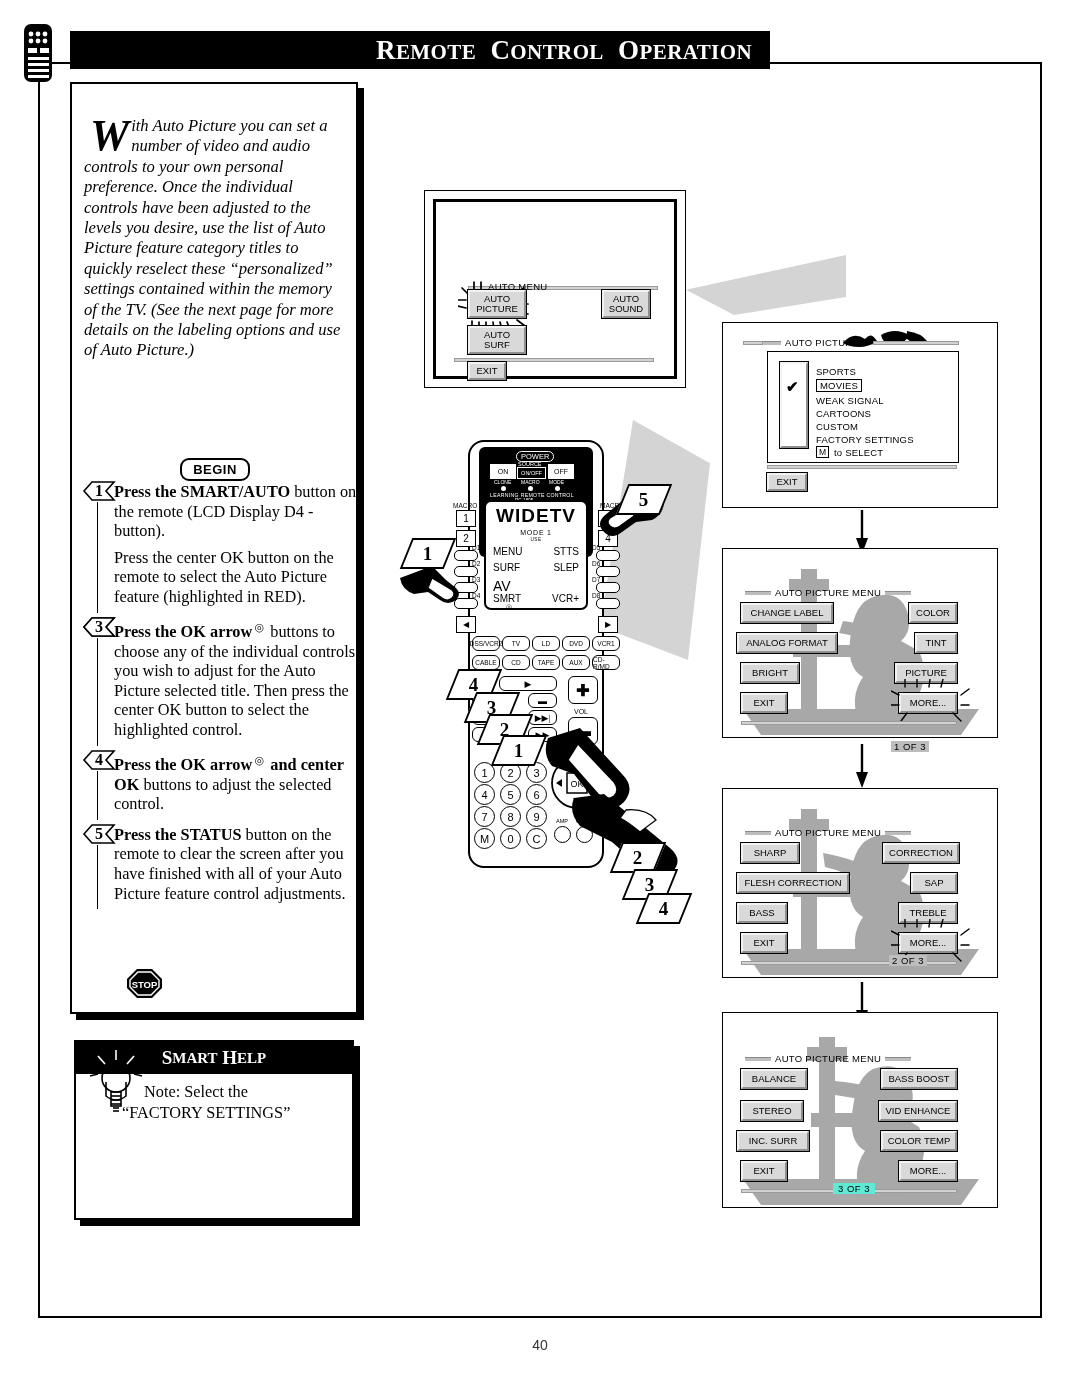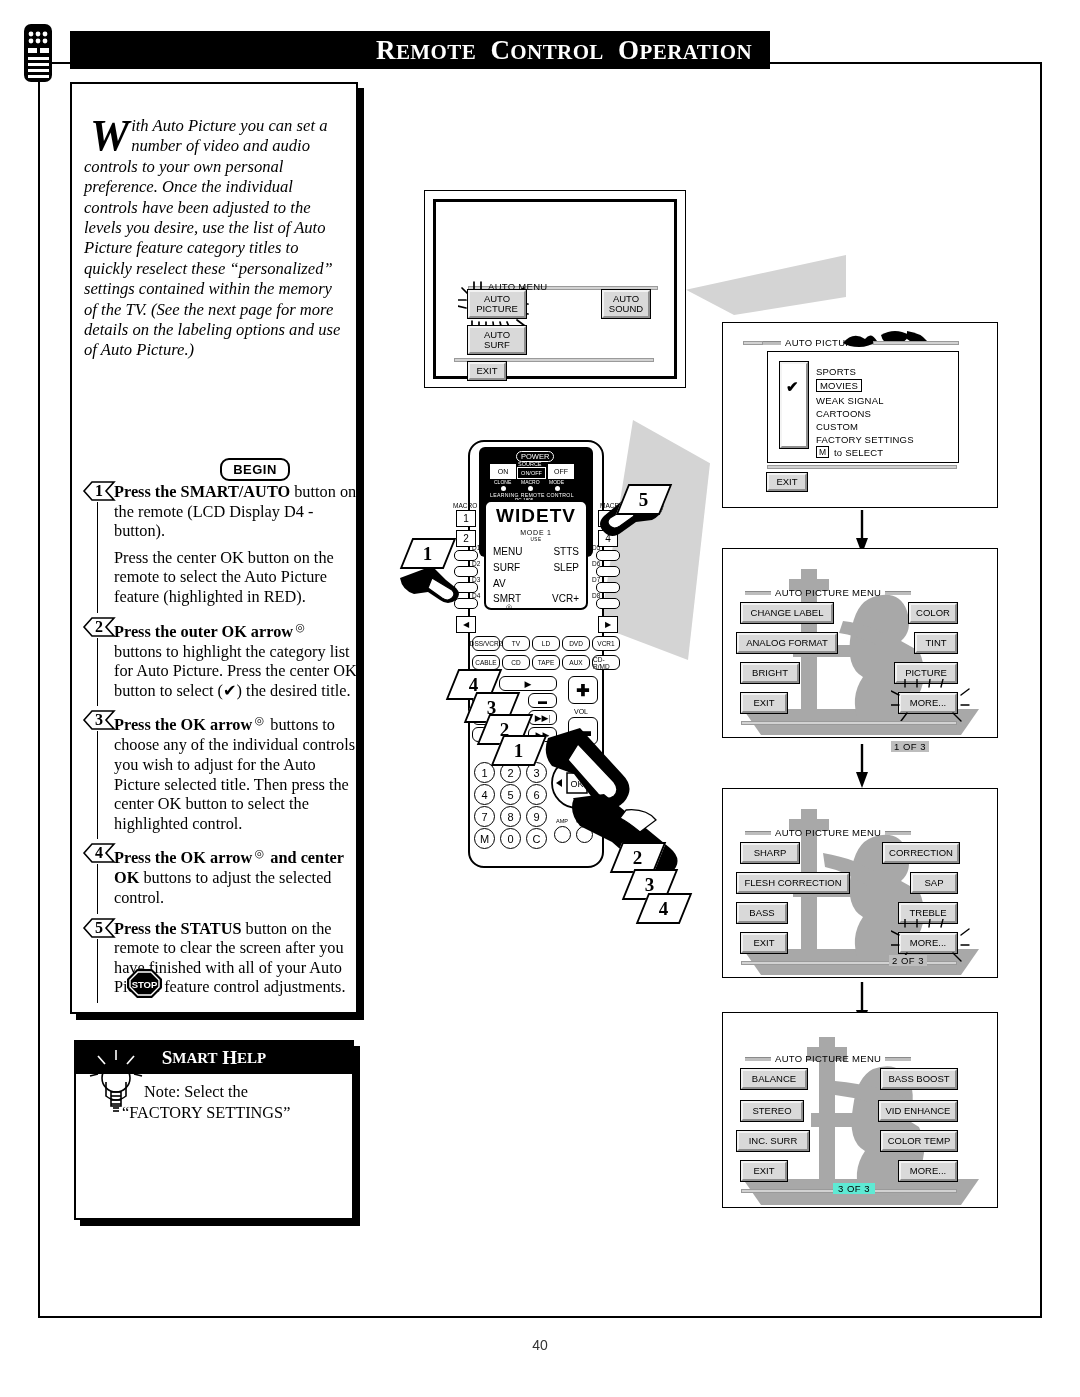--- a/index.html
+++ b/index.html
@@ -32,21 +32,21 @@
 
   .intro{position:absolute;left:12px;top:32px;width:262px;
         font-style:italic;font-size:16.6px;line-height:20.4px;text-align:left;}
   .dropcap{float:left;font-size:44px;line-height:36px;font-style:italic;
         font-weight:bold;padding:0 2px 0 6px;margin-top:2px;}
 
   .begin-badge{position:absolute;left:108px;top:374px;width:66px;height:19px;
         border:2px solid #000;border-radius:9px;
         font-family:"Liberation Sans",sans-serif;font-weight:bold;font-size:13px;
         display:flex;align-items:center;justify-content:center;
-        box-shadow:inset 0 0 0 1px #fff;letter-spacing:.5px;margin-left:40px;}
+        box-shadow:inset 0 0 0 1px #fff;letter-spacing:.5px;}
 
   
   .steps{position:absolute;left:10px;top:398px;width:276px;}
   .step{position:relative;padding-left:32px;margin-bottom:11px;}
   .step .diamond{position:absolute;left:0;top:-2px;width:34px;height:22px;}
   .step .dnum{position:absolute;left:6px;top:-2px;width:22px;height:22px;
         font-family:"Liberation Serif",serif;font-weight:bold;font-size:16px;
         display:flex;align-items:center;justify-content:center;}
   .step .rule{position:absolute;left:15px;top:20px;bottom:-6px;
         border-left:1.6px solid #000;}
@@ -208,21 +208,20 @@
       <p><b>Press the SMART/AUTO</b><span> button</span> <span>on the remote (LCD Display D4 -</span> <span>button).</span></p>
       <p>Press the center OK button on the remote to select the Auto Picture feature (highlighted in RED).</p>
     </div>
 
     <div class="step">
       <svg class="diamond" viewBox="0 0 34 22">
         <path d="M2 11 L10 2 L32 2 L24 11 L32 20 L10 20 Z" fill="#fff" stroke="#000" stroke-width="1.6"></path>
       </svg>
       <div class="dnum">2</div>
       <div class="rule"></div>
-      <p><b>Press the outer OK arrow</b><span class="okglyph">◎</span> <span>buttons to highlight the category list for Auto Picture. Press the center OK button to select (✔) the desired title.</span></p>
     </div>
 
     <div class="step">
       <svg class="diamond" viewBox="0 0 34 22">
         <path d="M2 11 L10 2 L32 2 L24 11 L32 20 L10 20 Z" fill="#fff" stroke="#000" stroke-width="1.6"></path>
       </svg>
       <div class="dnum">3</div>
       <div class="rule"></div>
       <p><b>Press the OK arrow</b><span class="okglyph">◎</span> <span>buttons</span> <span>to choose any of the individual controls you wish to adjust for the Auto Picture selected title. Then press the center OK button to select the highlighted control.</span></p>
     </div>
@@ -504,21 +503,21 @@
 
   <div class="lcd">
     <div class="widetv">WIDETV</div>
     <div class="lcdtxt" style="left:0;right:0;top:27px;text-align:center;font-size:7px;letter-spacing:.8px;">MODE 1</div>
     <div class="lcdtxt" style="left:0;right:0;top:35px;text-align:center;font-size:4.6px;letter-spacing:.5px;">USE</div>
 
     <div class="lcdtxt" style="left:7px;top:44px;font-size:10px;">MENU</div>
     <div class="lcdtxt" style="right:7px;top:44px;font-size:10px;">STTS</div>
     <div class="lcdtxt" style="left:7px;top:60px;font-size:10px;">SURF</div>
     <div class="lcdtxt" style="right:7px;top:60px;font-size:10px;">SLEP</div>
-    <div class="lcdtxt" style="left:7px;top:76px;font-size:10px;">AV</div>
+    <div class="lcdtxt" style="left:7px;top:76px;font-size:14px;">AV</div>
     <div class="lcdtxt" style="left:7px;top:91px;font-size:10px;">SMRT</div>
     <div class="lcdtxt" style="right:7px;top:91px;font-size:10px;">VCR+</div>
     <div class="lcdtxt" style="left:20px;top:101px;font-size:7px;">◎</div>
   </div>
 
   <div class="dlabel" style="left:20px;top:104px;">D1</div>
   <div class="dlabel" style="left:20px;top:120px;">D2</div>
   <div class="dlabel" style="left:20px;top:136px;">D3</div>
   <div class="dlabel" style="left:20px;top:152px;">D4</div>
   <div class="dlabel" style="left:140px;top:104px;">D5</div>

